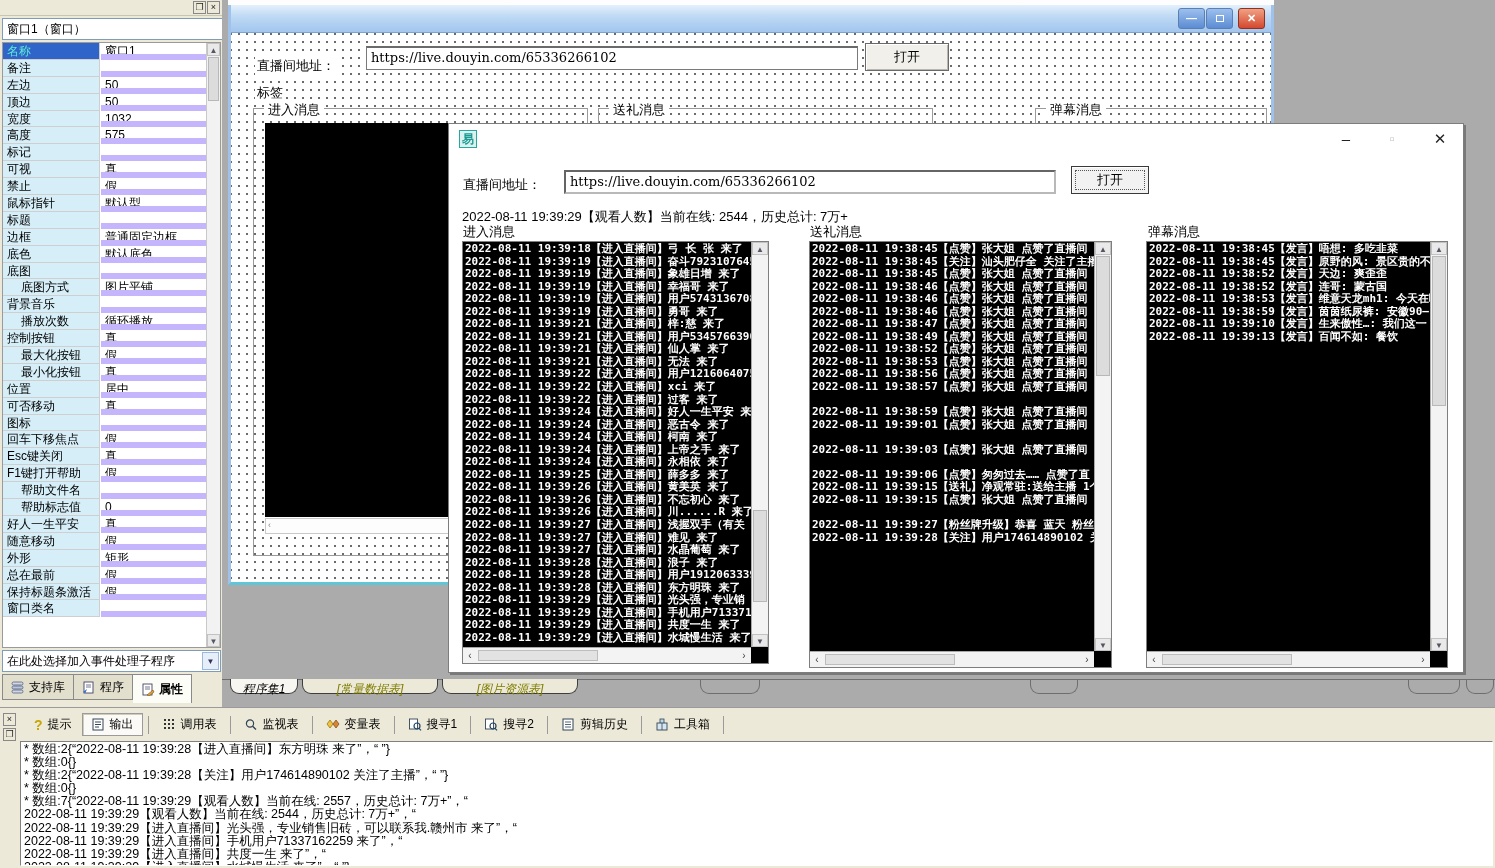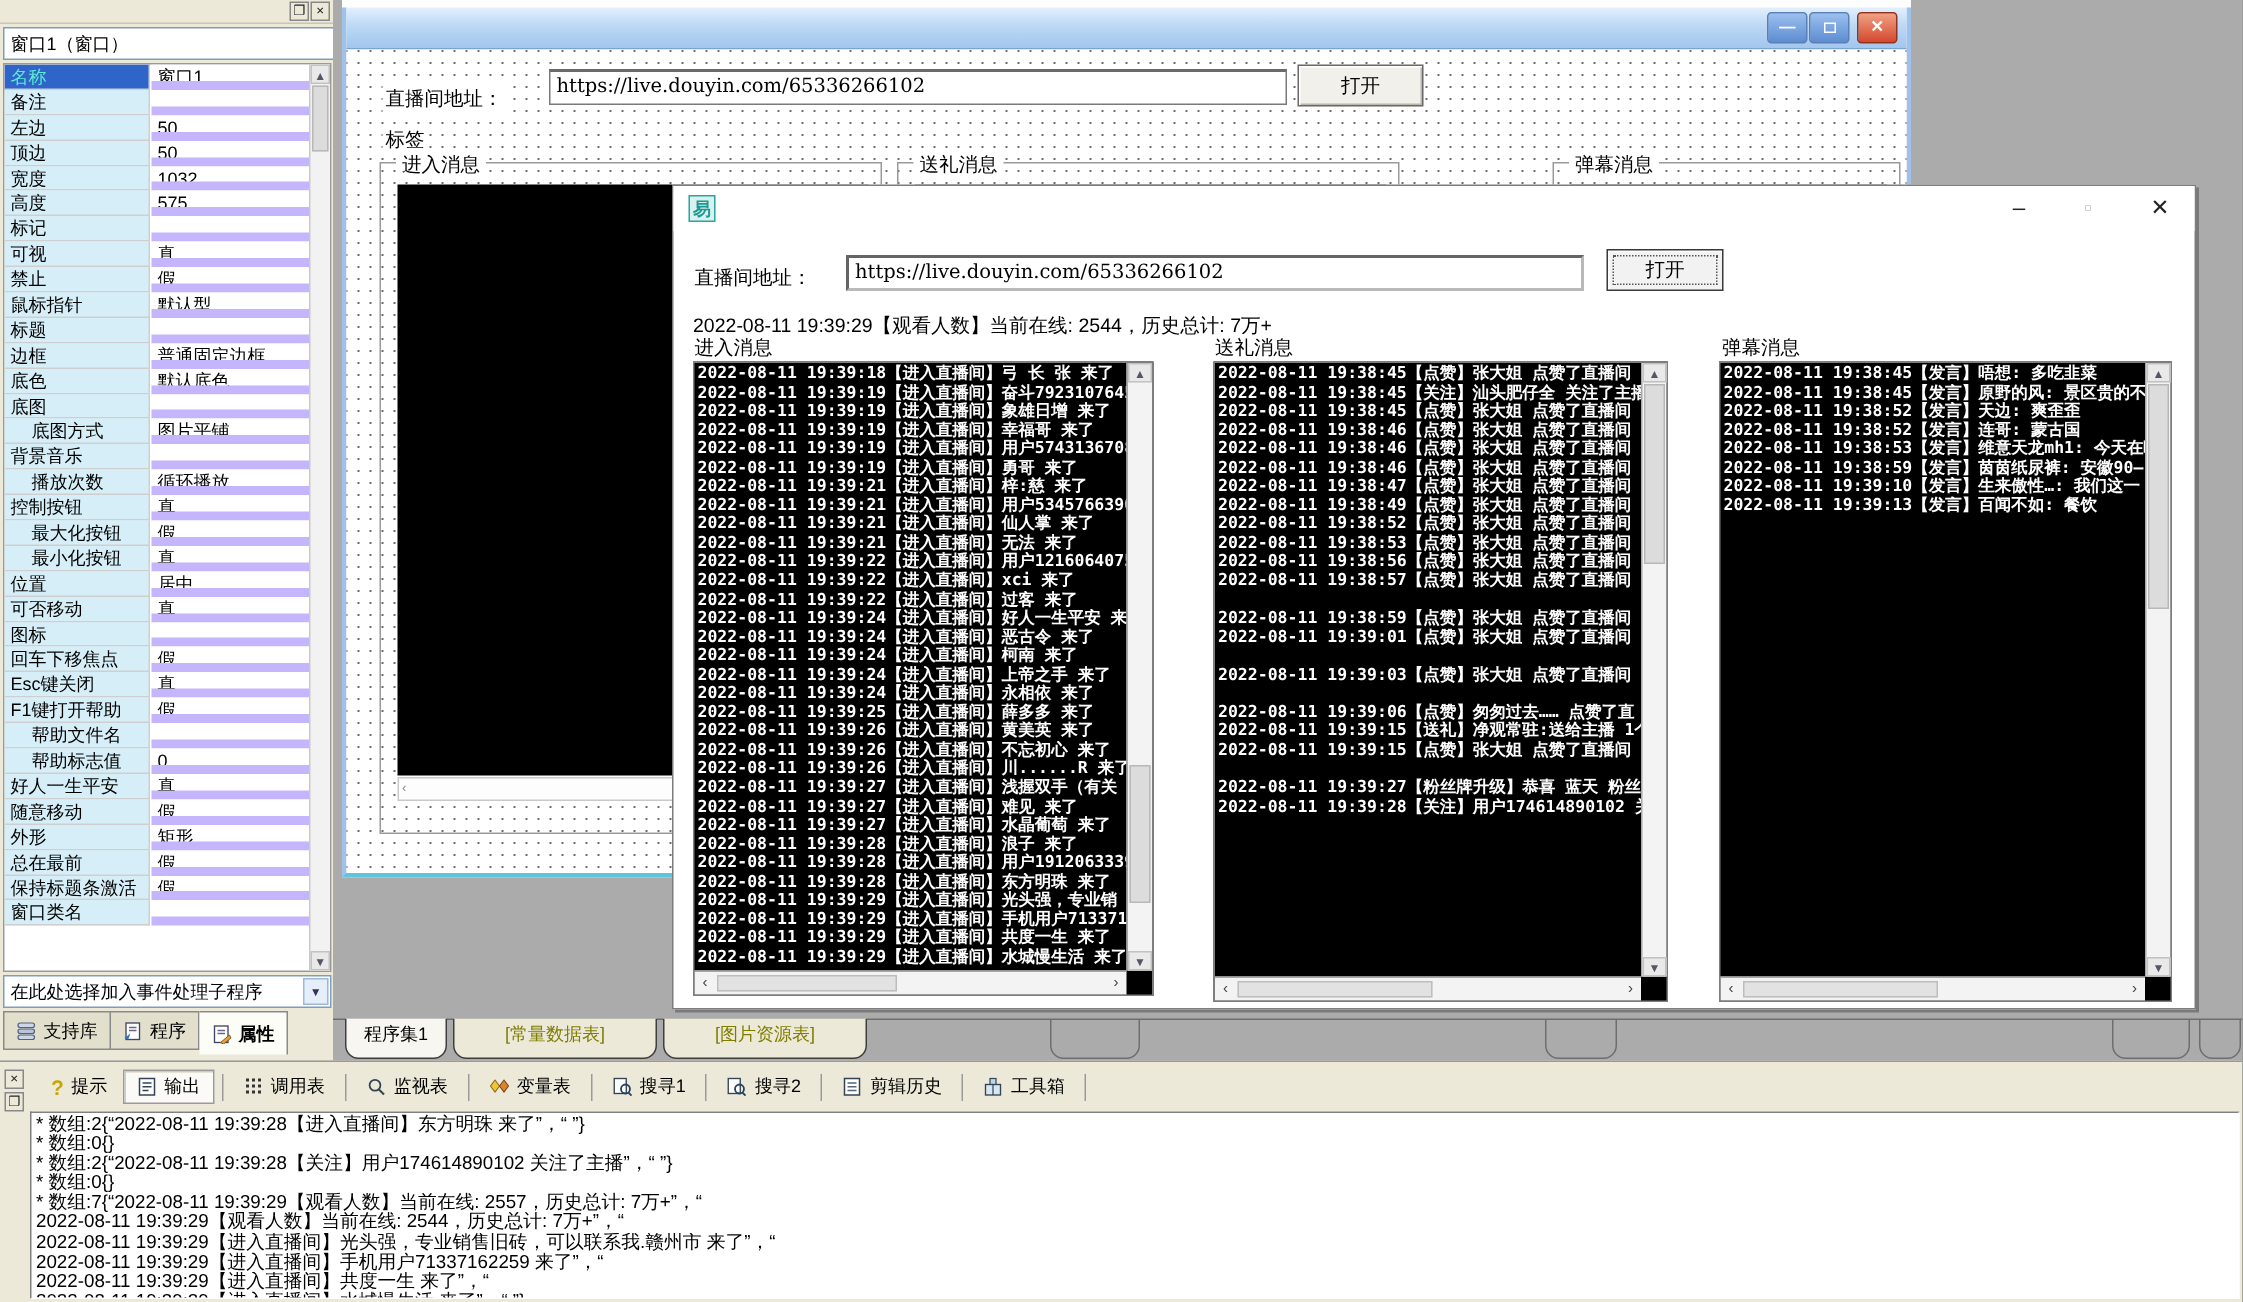--- a/index.html
+++ b/index.html
@@ -60,23 +60,23 @@
              font-family:"DejaVu Serif", serif; font-size:13px; line-height:20px; padding-left:4px; white-space:nowrap; overflow:hidden; }
   .d-button { position:absolute; background:#f1f0eb; border:1px solid #6a6a6a; box-shadow:inset 1px 1px 0 #fff, inset -1px -1px 0 #b9b7ae;
               font-size:13px; text-align:center; }
   .groupbox { position:absolute; border:1px solid #9a9a9a; }
   .group-label { position:absolute; top:-8px; left:10px; background:#fff; padding:0 4px; font-size:13px; white-space:nowrap; }
   .d-black { position:absolute; background:#000; }
   .d-hscroll { position:absolute; background:#fdfdfd; border:1px solid #c9c9c9; }
   .d-hscroll .arr { position:absolute; left:2px; top:1px; font-size:9px; color:#888; }
 
   
-  .wtab { position:absolute; top:679px; height:27px; border:1px solid #3e3e3e; border-top:none;
+  .wtab { position:absolute; top:679px; height:15px; border:1px solid #3e3e3e; border-top:none;
           border-radius:0 0 9px 9px; background:#ece9d8; font-size:12px; text-align:center; line-height:20px;
-          color:#7f7d00; padding:0 10px; white-space:nowrap; }
+          color:#7f7d00; padding:0 10px; white-space:nowrap;font-style:italic; }
   .wtab.active { background:#f7f6f1; color:#000; }
   .wtab.ghost { background:transparent; border-color:#6e6e6e; }
   #ws-topline { position:absolute; top:679px; left:0; width:1273px; height:1px; background:#6e6e6e; }
 
   
   #app-window { left:448px; top:123px; width:1016px; height:550px; background:#fff;
                 border:1px solid #7d7d7d; box-shadow:2px 2px 0 rgba(80,80,80,.55); }
   #app-titlebar { position:absolute; left:0; top:0; right:0; height:30px; background:#fff; }
   #app-icon { position:absolute; left:10px; top:6px; width:18px; height:18px; background:#d9f2ef; border:1px solid #28a7a0;
               color:#1b9a93; font-size:12px; font-weight:bold; text-align:center; line-height:16px; }

